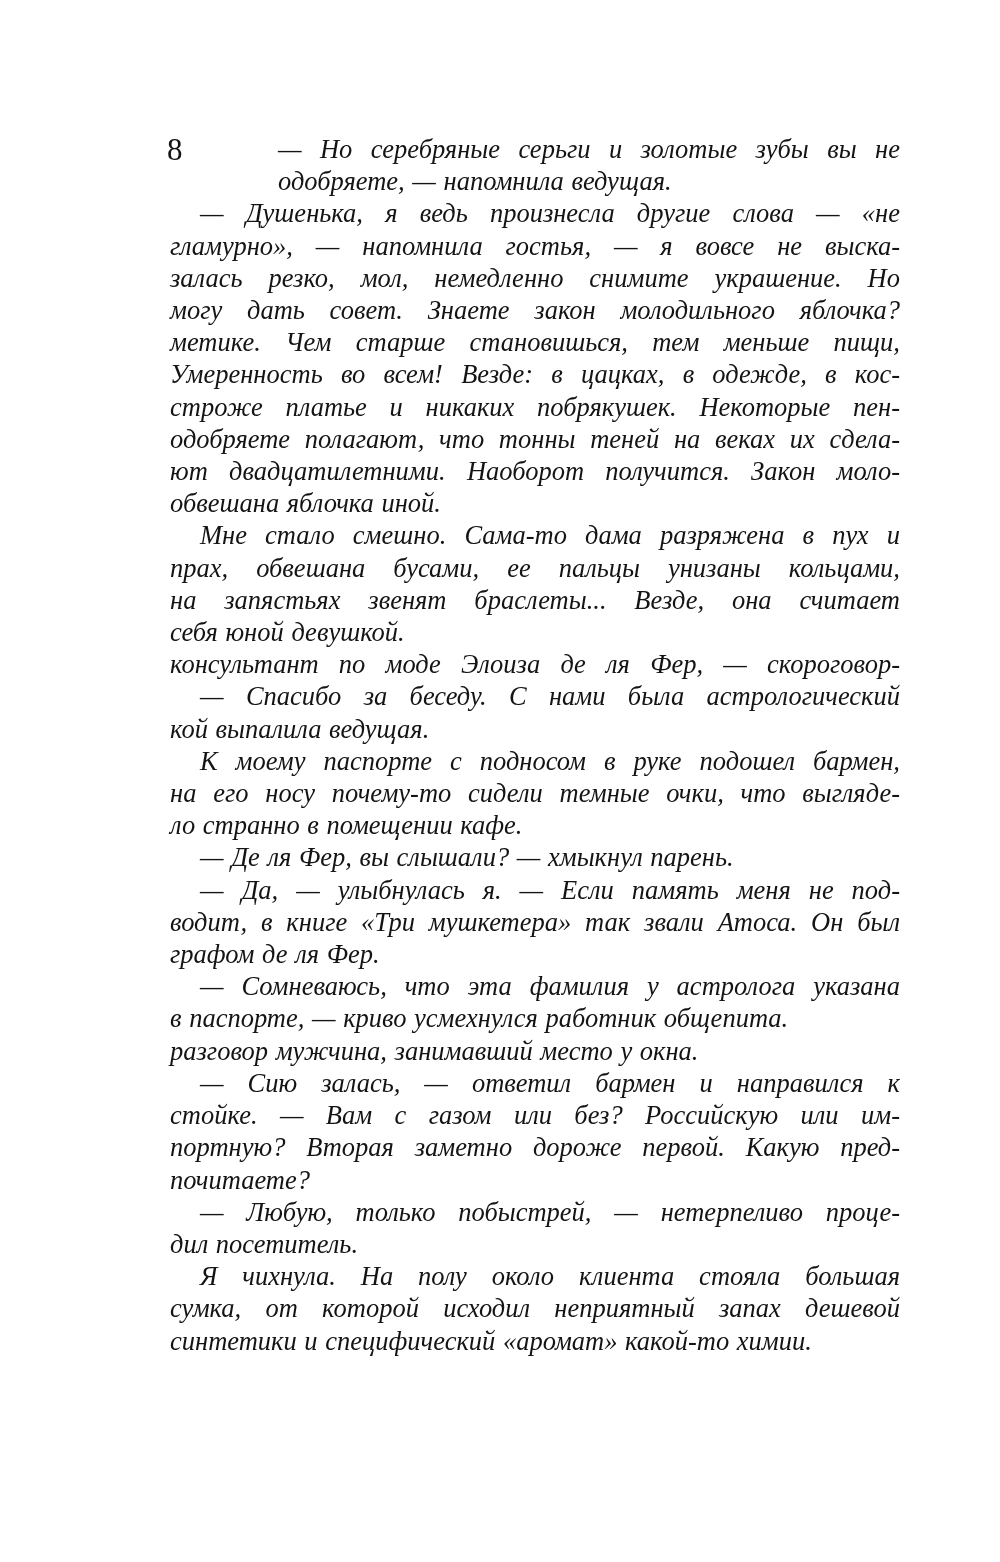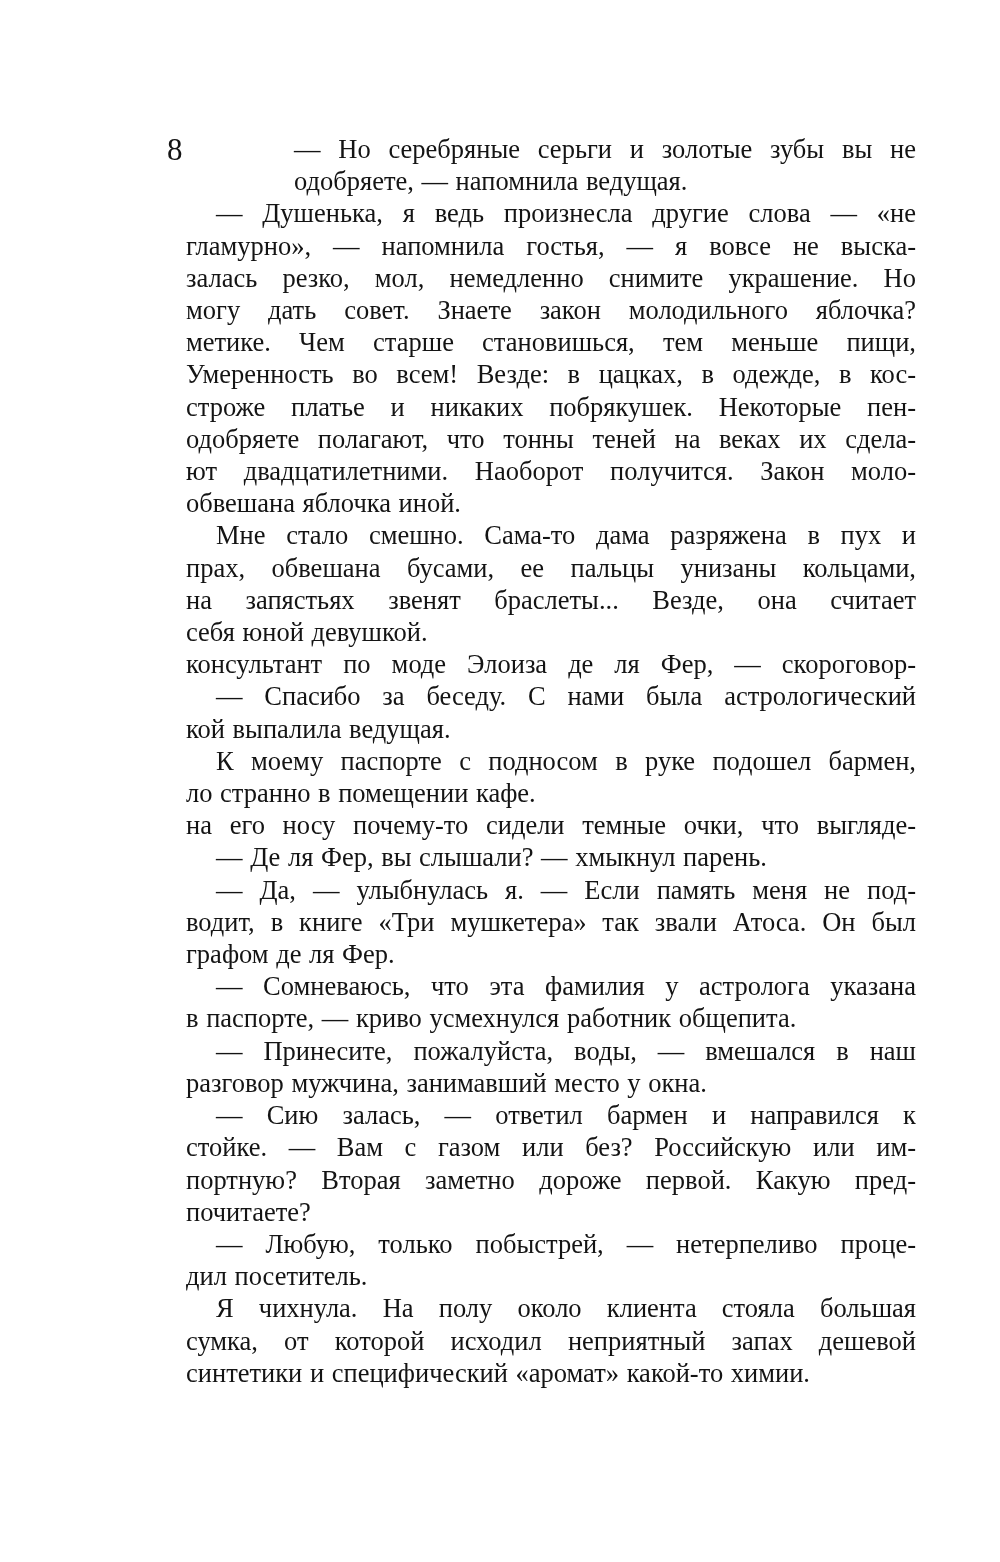--- a/index.html
+++ b/index.html
@@ -18,23 +18,24 @@
   }
   .page-number {
     position: absolute;
     left: 167px;
     top: 134px;
     font-size: 31px;
     line-height: 32px;
   }
   .text-block {
     position: absolute;
-    left: 186px;
+    left: 170px;
     top: 133px;
     width: 730px;
+    font-style: italic;
   }
   .para { margin: 0; padding: 0; }
   .line {
     font-size: 26.5px;
     line-height: 32.2px;
     white-space: normal;
     text-align: justify;
     text-align-last: justify;
     word-spacing: 1px;
   }
@@ -76,37 +77,36 @@
         <div class="line">на запястьях звенят браслеты... Везде, она считает</div>
         <div class="line last">себя юной девушкой.</div>
       </div>
       <div class="para indent">
         <div class="line">консультант по моде Элоиза де ля Фер, — скороговор-</div>
         <div class="line first">— Спасибо за беседу. С нами была астрологический</div>
         <div class="line last">кой выпалила ведущая.</div>
       </div>
       <div class="para indent">
         <div class="line first">К моему паспорте с подносом в руке подошел бармен,</div>
+        <div class="line">на его носу почему-то сидели темные очки, что выгляде-</div>
         <div class="line last">ло странно в помещении кафе.</div>
-        <div class="line">на его носу почему-то сидели темные очки, что выгляде-</div>
       </div>
       <div class="para indent">
         <div class="line first last">— Де ля Фер, вы слышали? — хмыкнул парень.</div>
       </div>
       <div class="para indent">
         <div class="line first">— Да, — улыбнулась я. — Если память меня не под-</div>
         <div class="line">водит, в книге «Три мушкетера» так звали Атоса. Он был</div>
         <div class="line last">графом де ля Фер.</div>
       </div>
       <div class="para indent">
         <div class="line first">— Сомневаюсь, что эта фамилия у астролога указана</div>
         <div class="line last">в паспорте, — криво усмехнулся работник общепита.</div>
       </div>
       <div class="para indent">
-        <div class="line first">— Принесите, пожалуйста, воды, — вмешался в наш</div>
         <div class="line last">разговор мужчина, занимавший место у окна.</div>
       </div>
       <div class="para indent">
         <div class="line first">— Сию залась, — ответил бармен и направился к</div>
         <div class="line">стойке. — Вам с газом или без? Российскую или им-</div>
         <div class="line">портную? Вторая заметно дороже первой. Какую пред-</div>
         <div class="line last">почитаете?</div>
       </div>
       <div class="para indent">
         <div class="line first">— Любую, только побыстрей, — нетерпеливо проце-</div>

